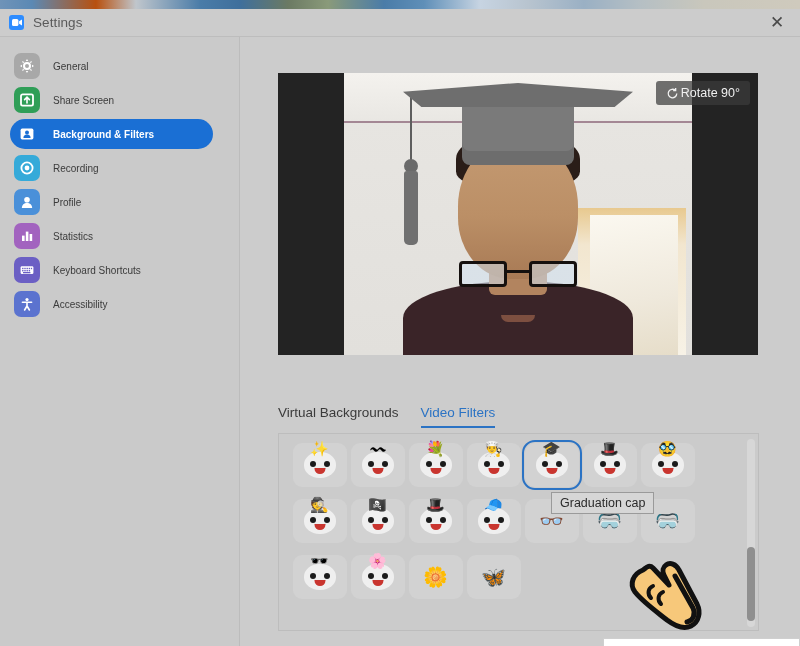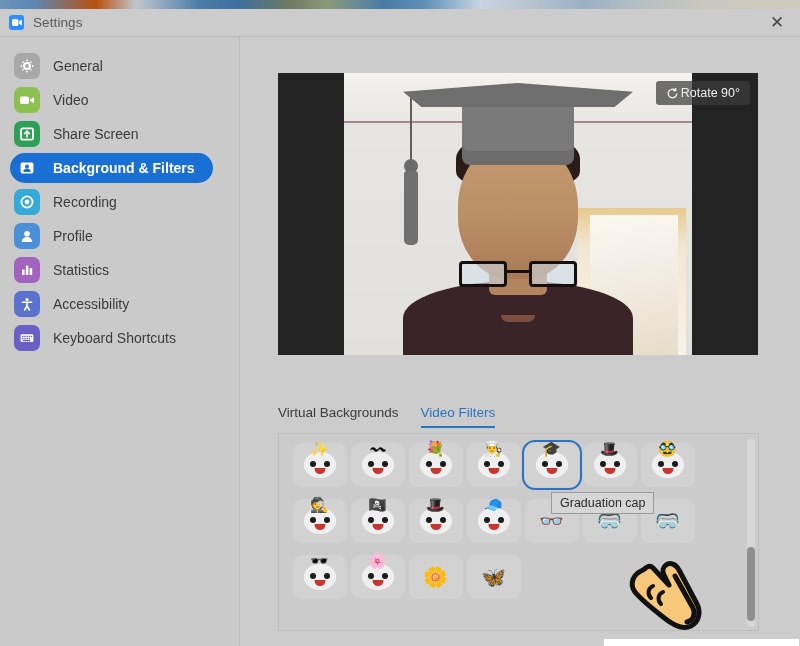--- a/index.html
+++ b/index.html
@@ -53,21 +53,21 @@
     display:flex;align-items:center;height:30px;margin:4px 26px 4px 10px;
     border-radius:15px;padding-left:4px;cursor:pointer;
   }
   .nav-item.active{background:#1a6fd4;}
   .nav-icon{
     width:26px;height:26px;border-radius:7px;
     display:flex;align-items:center;justify-content:center;flex:0 0 26px;
   }
   .nav-item.active .nav-icon{background:transparent;}
   .nav-label{
-    margin-left:13px;font-size:14px;color:#3b3b3b;white-space:nowrap;
+    margin-left:13px;font-size:10px;color:#3b3b3b;white-space:nowrap;
   }
   .nav-item.active .nav-label{color:#ffffff;font-weight:bold;}
 
   
   .content{flex:1;position:relative;background:#cccccc;}
   .video-preview{
     position:absolute;left:38px;top:36px;width:480px;height:282px;
     background:#232323;overflow:hidden;
   }
   .video-inner{
@@ -219,29 +219,20 @@
         <div class="nav-item">
           <span class="nav-icon" style="background: rgb(168, 168, 168);">
             <svg width="16" height="16" viewBox="0 0 16 16">
               <circle cx="8" cy="8" r="3" fill="none" stroke="#ffffff" stroke-width="2"></circle>
               <path d="M8 1 L9.2 3 H6.8 Z M8 15 L6.8 13 H9.2 Z M1 8 L3 6.8 V9.2 Z M15 8 L13 9.2 V6.8 Z M3 3 L5.3 4 L4 5.3 Z M13 13 L10.7 12 L12 10.7 Z M13 3 L12 5.3 L10.7 4 Z M3 13 L4 10.7 L5.3 12 Z" fill="#ffffff"></path>
             </svg>
           </span>
           <span class="nav-label">General</span>
         </div>
         <div class="nav-item">
-          <span class="nav-icon" style="background: rgb(140, 193, 82);">
-            <svg width="16" height="16" viewBox="0 0 16 16">
-              <rect x="1" y="4.5" width="9" height="7.5" rx="1.8" fill="#ffffff"></rect>
-              <path d="M11 7.6 L15 5.2 V11.2 L11 8.8 Z" fill="#ffffff"></path>
-            </svg>
-          </span>
-          <span class="nav-label">Video</span>
-        </div>
-        <div class="nav-item">
           <span class="nav-icon" style="background: rgb(47, 158, 87);">
             <svg width="16" height="16" viewBox="0 0 16 16">
               <rect x="2" y="2.4" width="12" height="11.2" rx="1.6" fill="none" stroke="#ffffff" stroke-width="1.8"></rect>
               <path d="M8 11 V5.4 M5.6 7.6 L8 5.1 L10.4 7.6" stroke="#ffffff" stroke-width="1.6" fill="none" stroke-linecap="round"></path>
             </svg>
           </span>
           <span class="nav-label">Share Screen</span>
         </div>
         <div class="nav-item active">
           <span class="nav-icon" style="background: transparent;">
@@ -273,49 +264,49 @@
         </div>
         <div class="nav-item">
           <span class="nav-icon" style="background: rgb(162, 99, 191);">
             <svg width="16" height="16" viewBox="0 0 16 16">
               <rect x="3" y="7.6" width="2.6" height="5.4" fill="#ffffff"></rect>
               <rect x="6.8" y="3.6" width="2.6" height="9.4" fill="#ffffff"></rect>
               <rect x="10.6" y="6" width="2.6" height="7" fill="#ffffff"></rect>
             </svg>
           </span>
           <span class="nav-label">Statistics</span>
-        </div>
-        <div class="nav-item">
-          <span class="nav-icon" style="background: rgb(91, 115, 207);">
-            <svg width="16" height="16" viewBox="0 0 16 16">
-              <circle cx="8" cy="3.6" r="1.6" fill="#ffffff"></circle>
-              <path d="M3.4 6.2 h9.2 M8 6.2 V10 M8 10 L5.6 14 M8 10 L10.4 14" stroke="#ffffff" stroke-width="1.6" fill="none" stroke-linecap="round"></path>
-            </svg>
-          </span>
-          <span class="nav-label">Accessibility</span>
         </div>
         <div class="nav-item">
           <span class="nav-icon" style="background: rgb(107, 95, 196);">
             <svg width="16" height="16" viewBox="0 0 16 16">
               <rect x="1.6" y="4.2" width="12.8" height="7.8" rx="1.3" fill="#ffffff"></rect>
               <g fill="#6b5fc4">
                 <rect x="3.1" y="5.8" width="1.4" height="1.4"></rect>
                 <rect x="5.3" y="5.8" width="1.4" height="1.4"></rect>
                 <rect x="7.5" y="5.8" width="1.4" height="1.4"></rect>
                 <rect x="9.7" y="5.8" width="1.4" height="1.4"></rect>
                 <rect x="11.9" y="5.8" width="1.2" height="1.4"></rect>
                 <rect x="3.1" y="8" width="1.4" height="1.4"></rect>
                 <rect x="5.3" y="8" width="1.4" height="1.4"></rect>
                 <rect x="7.5" y="8" width="1.4" height="1.4"></rect>
                 <rect x="9.7" y="8" width="1.4" height="1.4"></rect>
                 <rect x="4" y="10" width="7.4" height="1.3"></rect>
               </g>
             </svg>
           </span>
           <span class="nav-label">Keyboard Shortcuts</span>
+        </div>
+        <div class="nav-item">
+          <span class="nav-icon" style="background: rgb(91, 115, 207);">
+            <svg width="16" height="16" viewBox="0 0 16 16">
+              <circle cx="8" cy="3.6" r="1.6" fill="#ffffff"></circle>
+              <path d="M3.4 6.2 h9.2 M8 6.2 V10 M8 10 L5.6 14 M8 10 L10.4 14" stroke="#ffffff" stroke-width="1.6" fill="none" stroke-linecap="round"></path>
+            </svg>
+          </span>
+          <span class="nav-label">Accessibility</span>
         </div>
       </div>
 
     <div class="content">
 
       <div class="video-preview">
         <div class="video-inner">
           <div class="ceiling"></div>
           <div class="wall-line"></div>
           <div class="door"></div>

